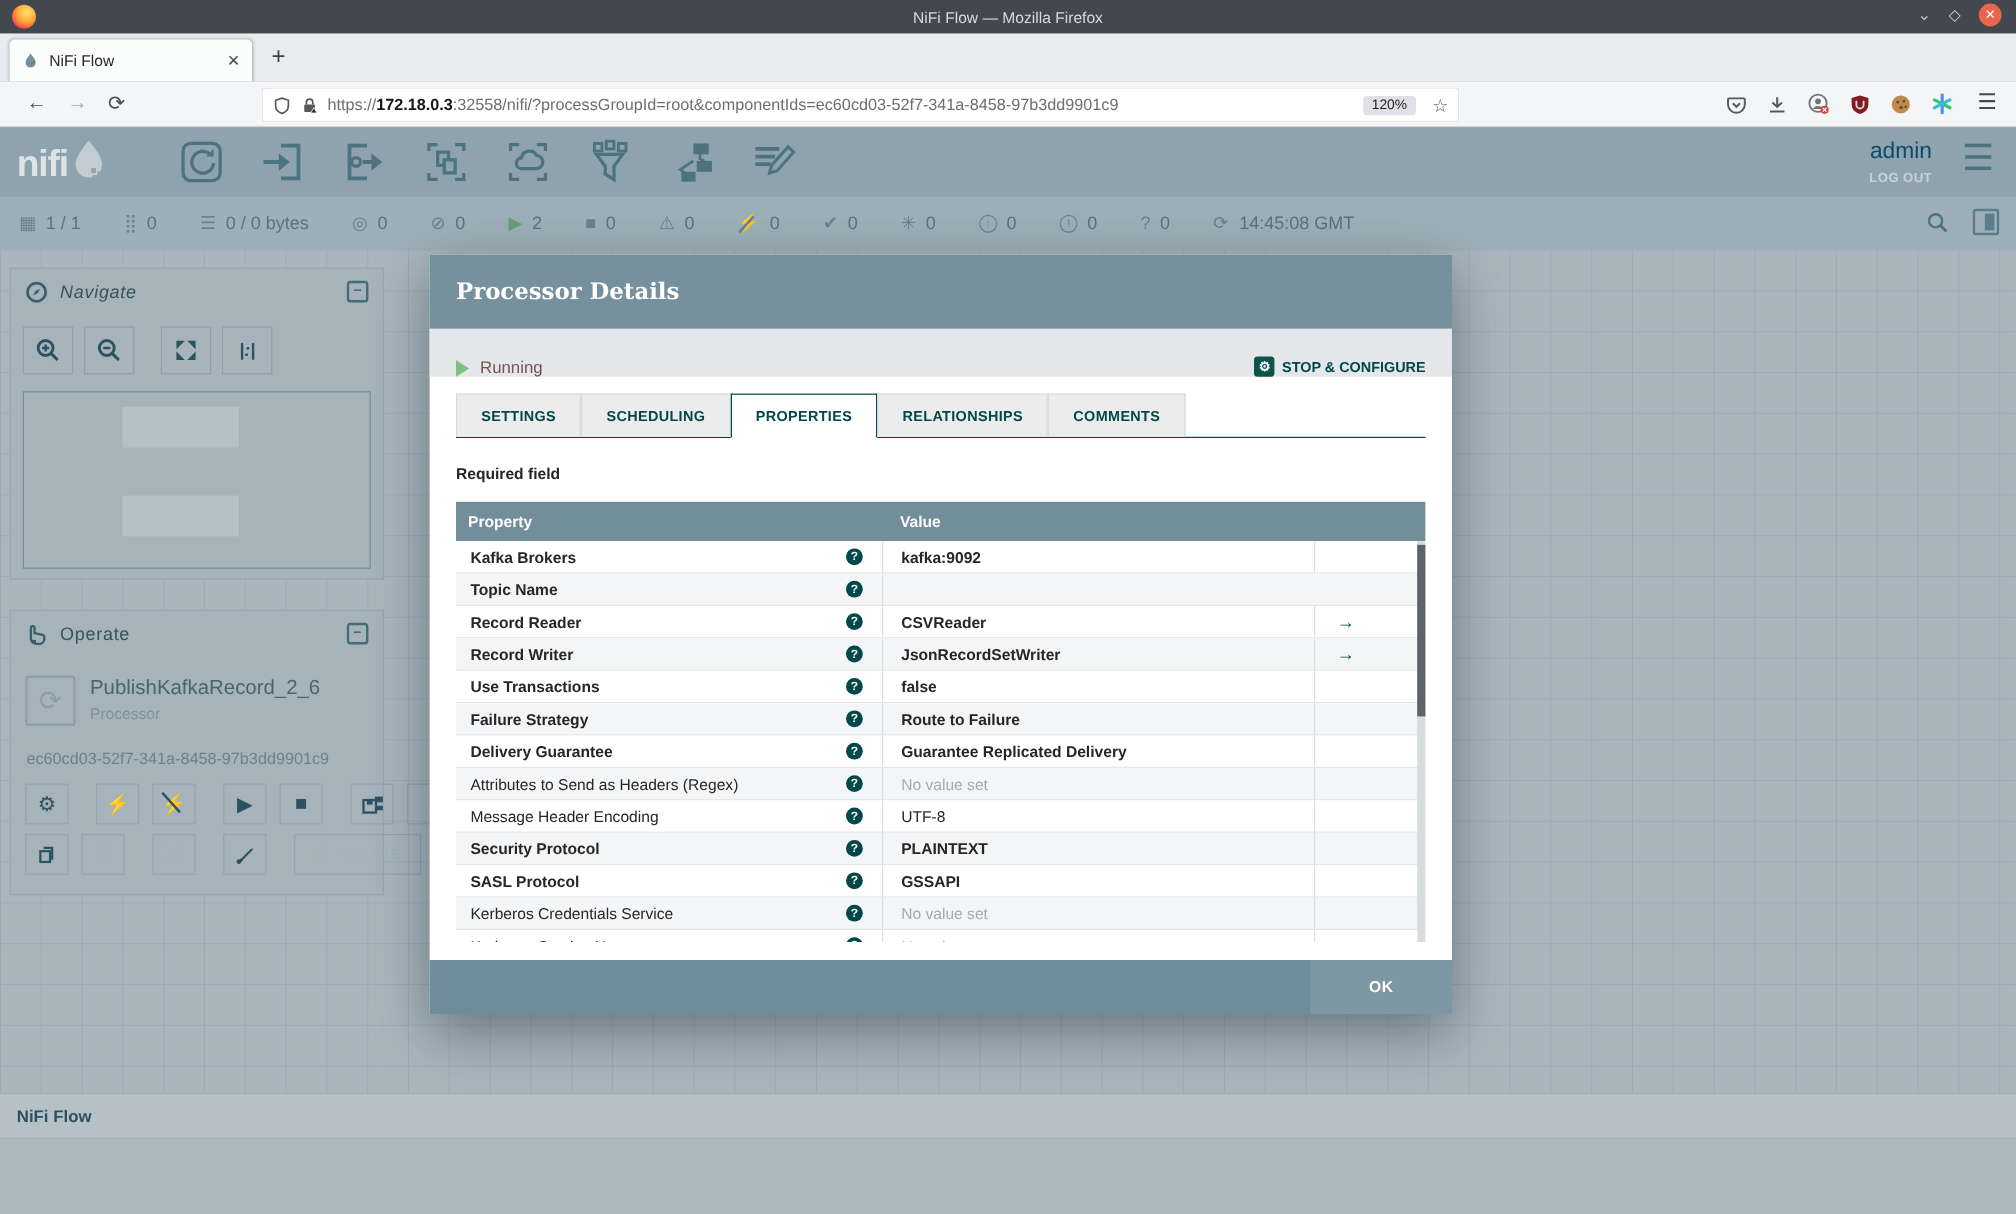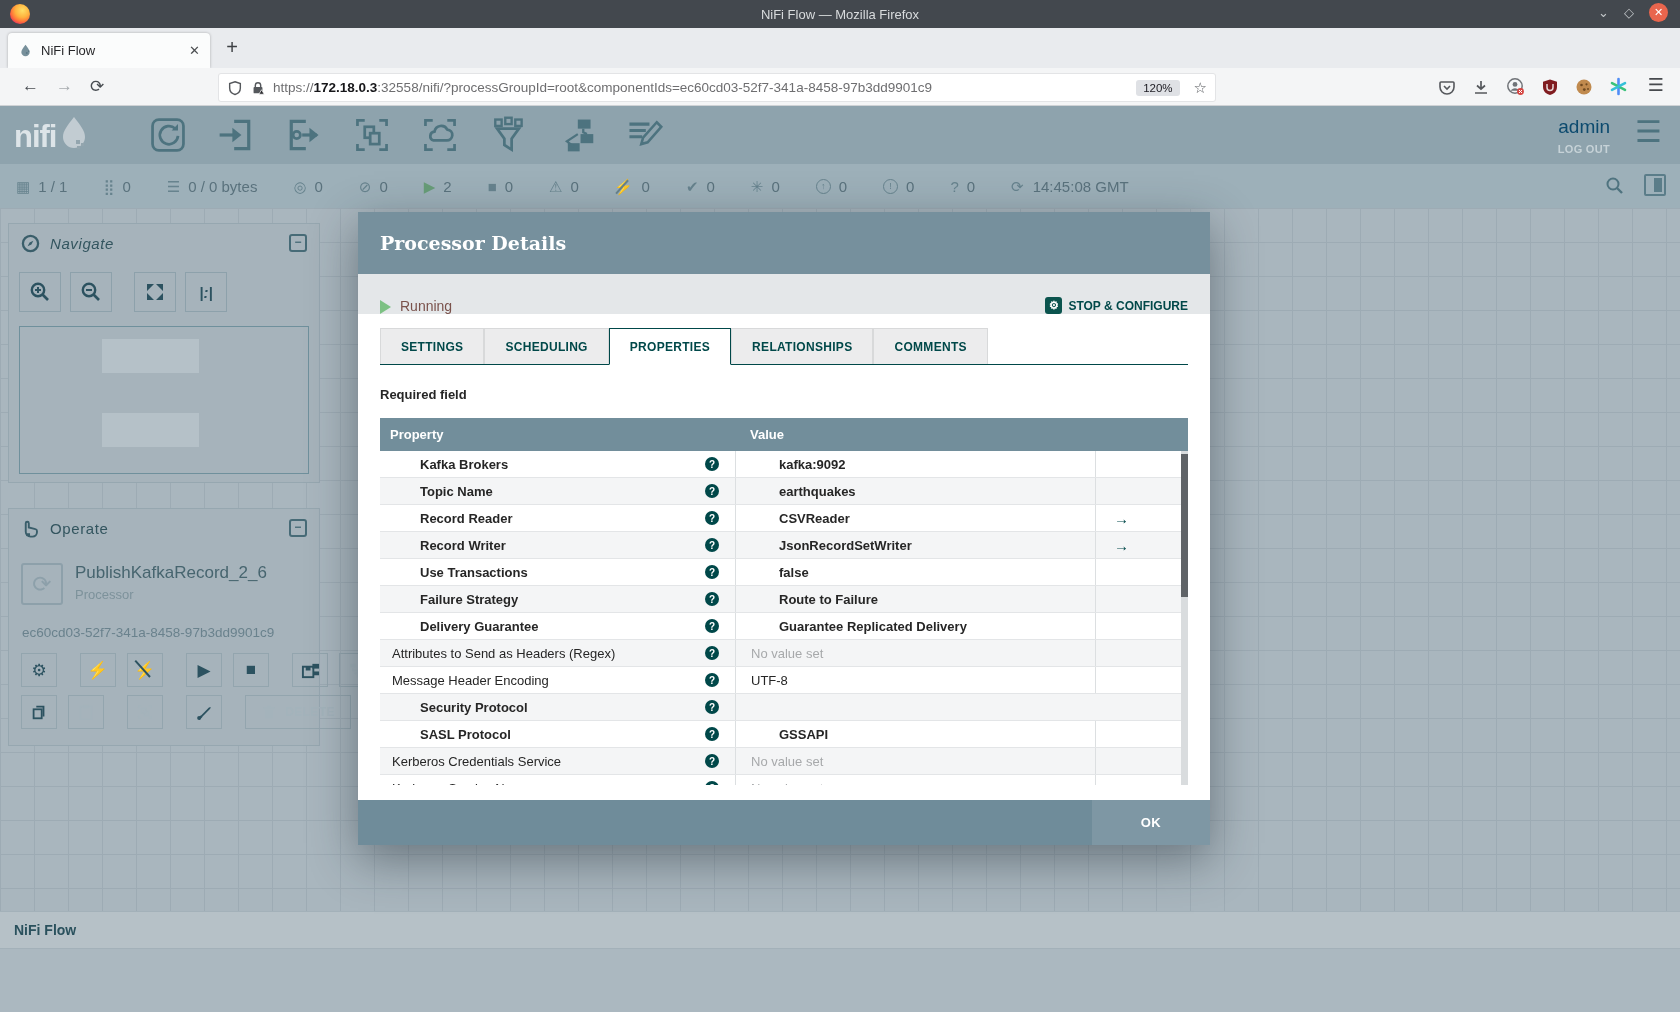--- a/index.html
+++ b/index.html
@@ -131,21 +131,21 @@
     font-size:13px; font-weight:bold; }
   .hcol-prop { width:355px; padding-left:10px; }
   .hcol-val { width:360px; padding-left:15px; }
   .prow { height:27px; display:flex; align-items:stretch; font-size:13px; color:#262626;
     border-bottom:1px solid #e3e5e7; background:#fff; }
   .prow.alt { background:#f4f5f6; }
   .cell { display:flex; align-items:center; }
   .cell.prop { width:355px; padding-left:12px; position:relative; }
   .cell.val  { width:360px; padding-left:15px; border-left:1px solid #dcdfe1; }
   .cell.extra{ width:93px; padding-left:18px; border-left:1px solid #dcdfe1; color:#004849; font-weight:bold; font-size:15px; }
-  .prow.req .prop-name, .prow.req .val-text { font-weight:bold;margin-left:28px; }
+  .prow.req .prop-name, .prow.req .val-text { font-weight:bold; }
   .val-text.empty { color:#a7a9ab; font-weight:normal !important; }
   .help-icon { position:absolute; right:16px; width:14px; height:14px; border-radius:50%; background:#004849;
     color:#fff; font-size:10px; font-weight:bold; display:flex; align-items:center; justify-content:center; }
   .vscroll { position:absolute; right:0; top:33px; bottom:0; width:7px; background:#d9dcde; }
   .vscroll-thumb { position:absolute; left:0; top:3px; width:7px; height:143px; background:#5f6367; }
   .dlg-footer { position:absolute; left:0; right:0; bottom:0; height:45px; background:#6f8c9a; }
   .ok-btn { position:absolute; right:0; top:0; width:118px; height:45px; background:#7e97a4; color:#fff;
     font-weight:bold; font-size:13px; letter-spacing:.5px; display:flex; align-items:center; justify-content:center; }
 </style>
 </head>
@@ -543,23 +543,20 @@
             <div class="cell val">
               <span class="val-text">kafka:9092</span>
             </div>
             <div class="cell extra"></div>
           </div>
           <div class="prow alt req">
             <div class="cell prop">
               <span class="prop-name">Topic Name</span>
               <span class="help-icon">?</span>
             </div>
-            <div class="cell val">
-              <span class="val-text">earthquakes</span>
-            </div>
             <div class="cell extra"></div>
           </div>
           <div class="prow req">
             <div class="cell prop">
               <span class="prop-name">Record Reader</span>
               <span class="help-icon">?</span>
             </div>
             <div class="cell val">
               <span class="val-text">CSVReader</span>
             </div>
@@ -626,20 +623,23 @@
             </div>
             <div class="cell val">
               <span class="val-text">UTF-8</span>
             </div>
             <div class="cell extra"></div>
           </div>
           <div class="prow alt req">
             <div class="cell prop">
               <span class="prop-name">Security Protocol</span>
               <span class="help-icon">?</span>
+            </div>
+            <div class="cell val">
+              <span class="val-text">PLAINTEXT</span>
             </div>
             <div class="cell extra"></div>
           </div>
           <div class="prow req">
             <div class="cell prop">
               <span class="prop-name">SASL Protocol</span>
               <span class="help-icon">?</span>
             </div>
             <div class="cell val">
               <span class="val-text">GSSAPI</span>

